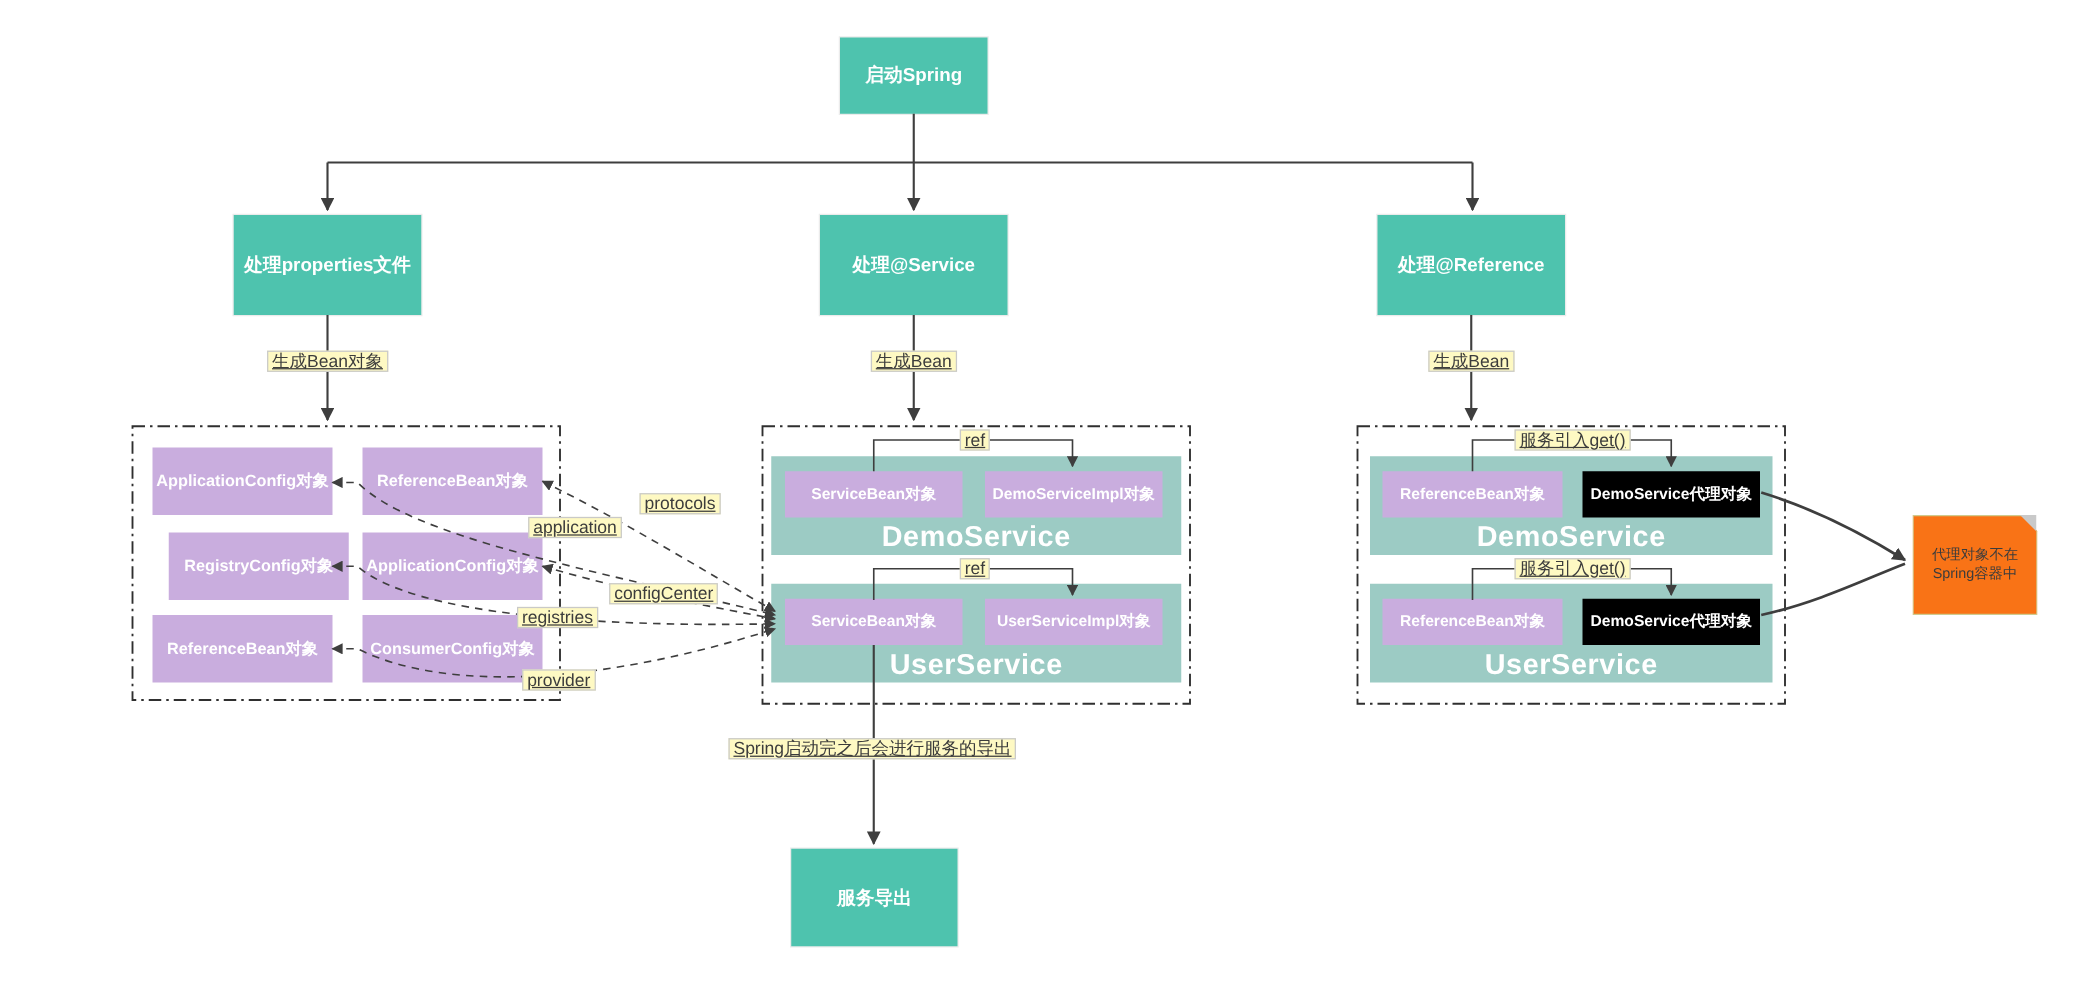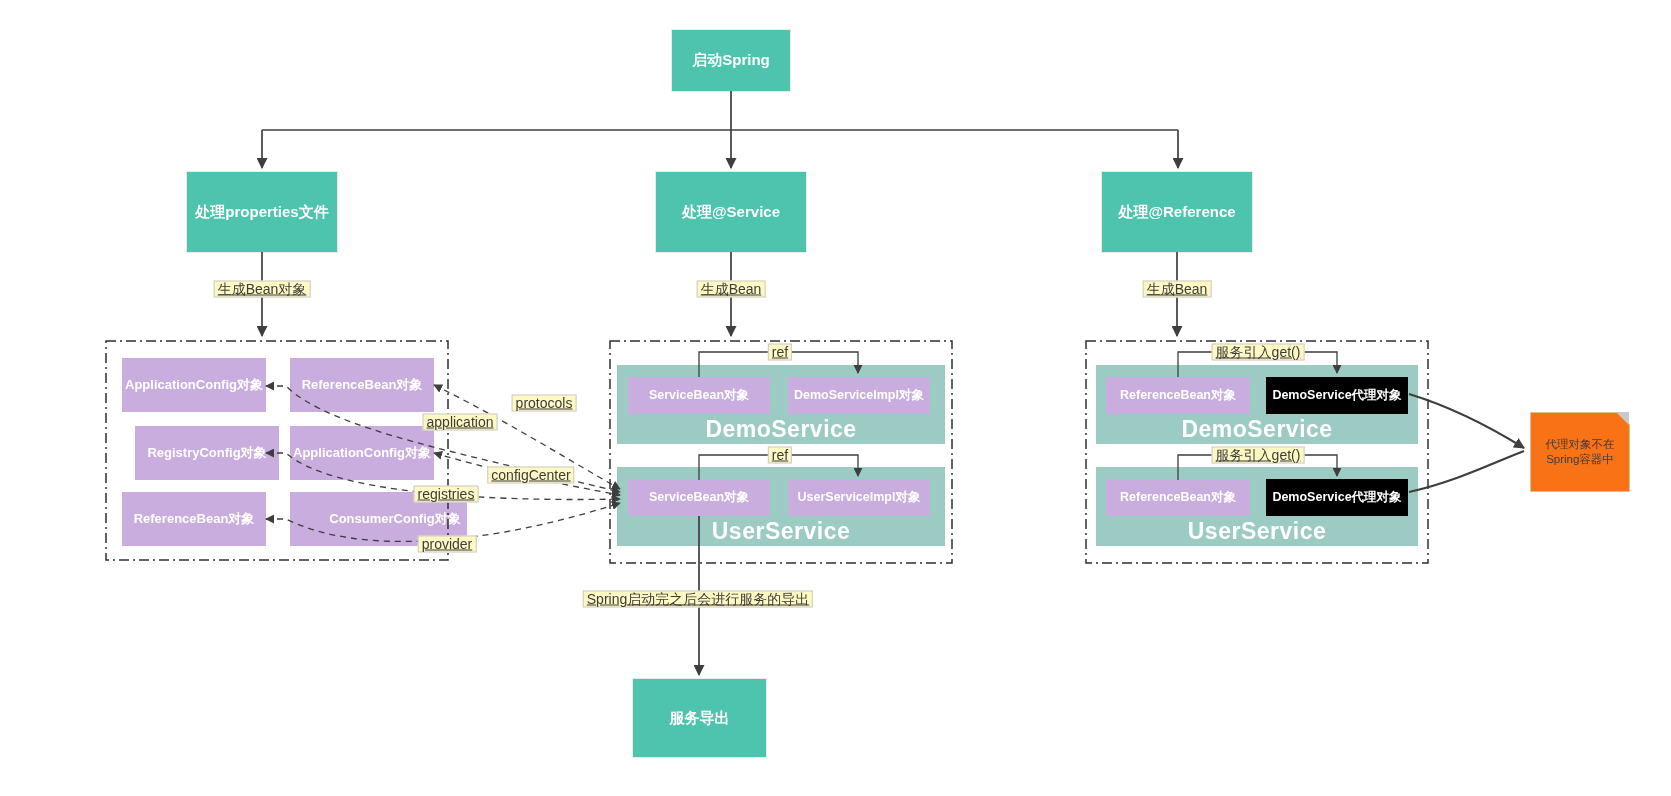--- a/index.html
+++ b/index.html
@@ -41,21 +41,21 @@
 
     <div class="node" style="left:187px;top:172px;width:150px;height:80px;">处理properties文件</div>
     <div class="node" style="left:656px;top:172px;width:150px;height:80px;">处理@Service</div>
     <div class="node" style="left:1102px;top:172px;width:150px;height:80px;">处理@Reference</div>
 
     <div class="cfg" style="left:122px;top:358px;">ApplicationConfig对象</div>
     <div class="cfg" style="left:290px;top:358px;">ReferenceBean对象</div>
     <div class="cfg" style="left:135px;top:426px;">RegistryConfig对象</div>
     <div class="cfg" style="left:290px;top:426px;">ApplicationConfig对象</div>
     <div class="cfg" style="left:122px;top:492px;">ReferenceBean对象</div>
-    <div class="cfg" style="left:290px;top:492px;padding-left:33px;">ConsumerConfig对象</div>
+    <div class="cfg" style="left:290px;top:492px;">ConsumerConfig对象</div>
 
     <div class="container" style="left:617px;top:365px;width:328px;height:79px;">
       <div class="bean" style="left:11px;width:142px;">ServiceBean对象</div>
       <div class="bean" style="left:171px;width:142px;">DemoServiceImpl对象</div>
       <div class="ctitle">DemoService</div>
     </div>
 
     <div class="container" style="left:617px;top:467px;width:328px;height:79px;">
       <div class="bean" style="left:11px;width:142px;">ServiceBean对象</div>
       <div class="bean" style="left:171px;width:142px;">UserServiceImpl对象</div>

